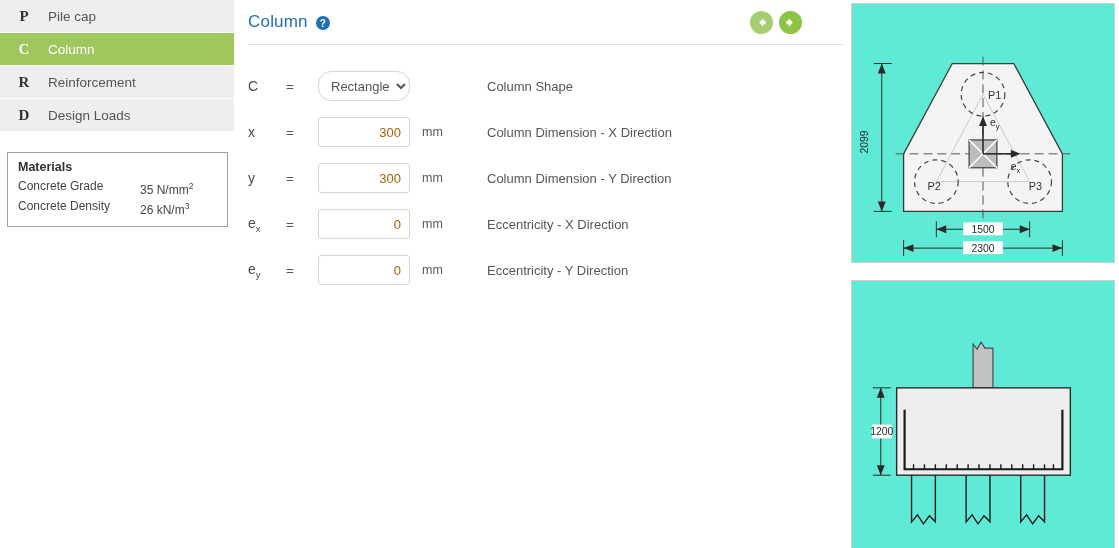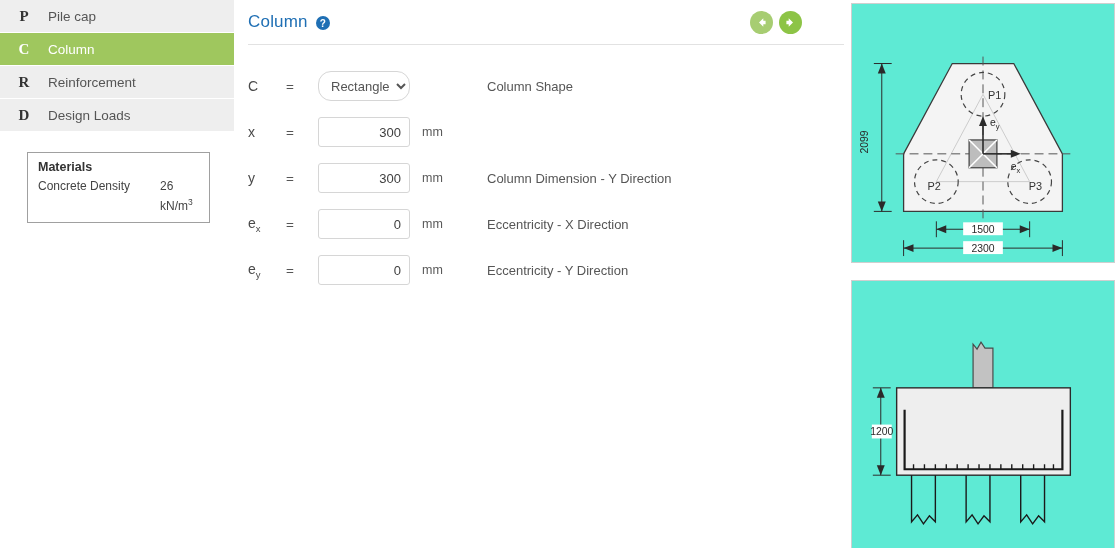--- a/index.html
+++ b/index.html
@@ -28,25 +28,24 @@
     font-weight: bold; font-size: 15px;
     color: #333333;
   }
   .nav-item .nav-label { font-size: 13.5px; color: #555555; }
   .nav-item.active { background: #9fc75e; }
   .nav-item.active .nav-letter { color: #ffffff; }
   .nav-item.active .nav-label { color: #ffffff; }
 
   #materials-box {
     position: absolute; left: 7px; top: 152px;
-    width: 183px;
+    width: 221px;
     border: 1px solid #a0a0a0;
     background: #ffffff;
     padding: 7px 10px 8px 10px;
-    margin-left: 20px;
   }
   #materials-title {
     font-size: 12.5px; font-weight: bold; color: #333333;
     margin-bottom: 5px;
   }
   .mat-row { display: flex; font-size: 12px; line-height: 15.5px; color: #444444; }
   .mat-name { width: 122px; }
   .mat-val { flex: 1; }
   .mat-val sup { font-size: 8.5px; }
 
@@ -87,21 +86,21 @@
   .f-sym sub { font-size: 9.5px; }
   .f-eq { width: 32px; font-size: 13.5px; color: #555555; }
   .f-field { width: 104px; }
   .f-field input {
     width: 92px; height: 30px;
     border: 1px solid #d6d6d6; border-radius: 3px;
     background: #ffffff;
     text-align: right;
     padding: 0 8px;
     font-family: "Liberation Sans", sans-serif;
-    font-size: 13px; color: #404040;
+    font-size: 13px; color: #a16207;
     outline: none;
   }
   .f-field select {
     width: 92px; height: 30px;
     border: 1px solid #d6d6d6; border-radius: 13px;
     background: #ffffff;
     padding: 0 4px 0 8px;
     font-family: "Liberation Sans", sans-serif;
     font-size: 13px; color: #555555;
     outline: none;
@@ -147,20 +146,24 @@
     </div>
 
     <div class="nav-item">
       <span class="nav-letter">D</span>
       <span class="nav-label">Design Loads</span>
     </div>
 
     <div id="materials-box">
       <div id="materials-title">Materials</div>
 
+      <div class="mat-row">
+        <span class="mat-name">Concrete Grade</span>
+        <span class="mat-val"><span>35 N/mm</span><sup>2</sup></span>
+      </div>
 
 
       <div class="mat-row">
         <span class="mat-name">Concrete Density</span>
         <span class="mat-val"><span>26 kN/m</span><sup>3</sup></span>
       </div>
     </div>
   </div>
 
   <div id="main">
@@ -198,20 +201,21 @@
         <span class="f-desc">Column Shape</span>
       </div>
 
       <div class="form-row">
         <span class="f-sym">x</span>
         <span class="f-eq">=</span>
         <span class="f-field">
           <input type="text" value="300" style="">
         </span>
         <span class="f-unit">mm</span>
+        <span class="f-desc">Column Dimension - X Direction</span>
       </div>
 
       <div class="form-row">
         <span class="f-sym">y</span>
         <span class="f-eq">=</span>
         <span class="f-field">
           <input type="text" value="300" style="">
         </span>
         <span class="f-unit">mm</span>
         <span class="f-desc">Column Dimension - Y Direction</span>

